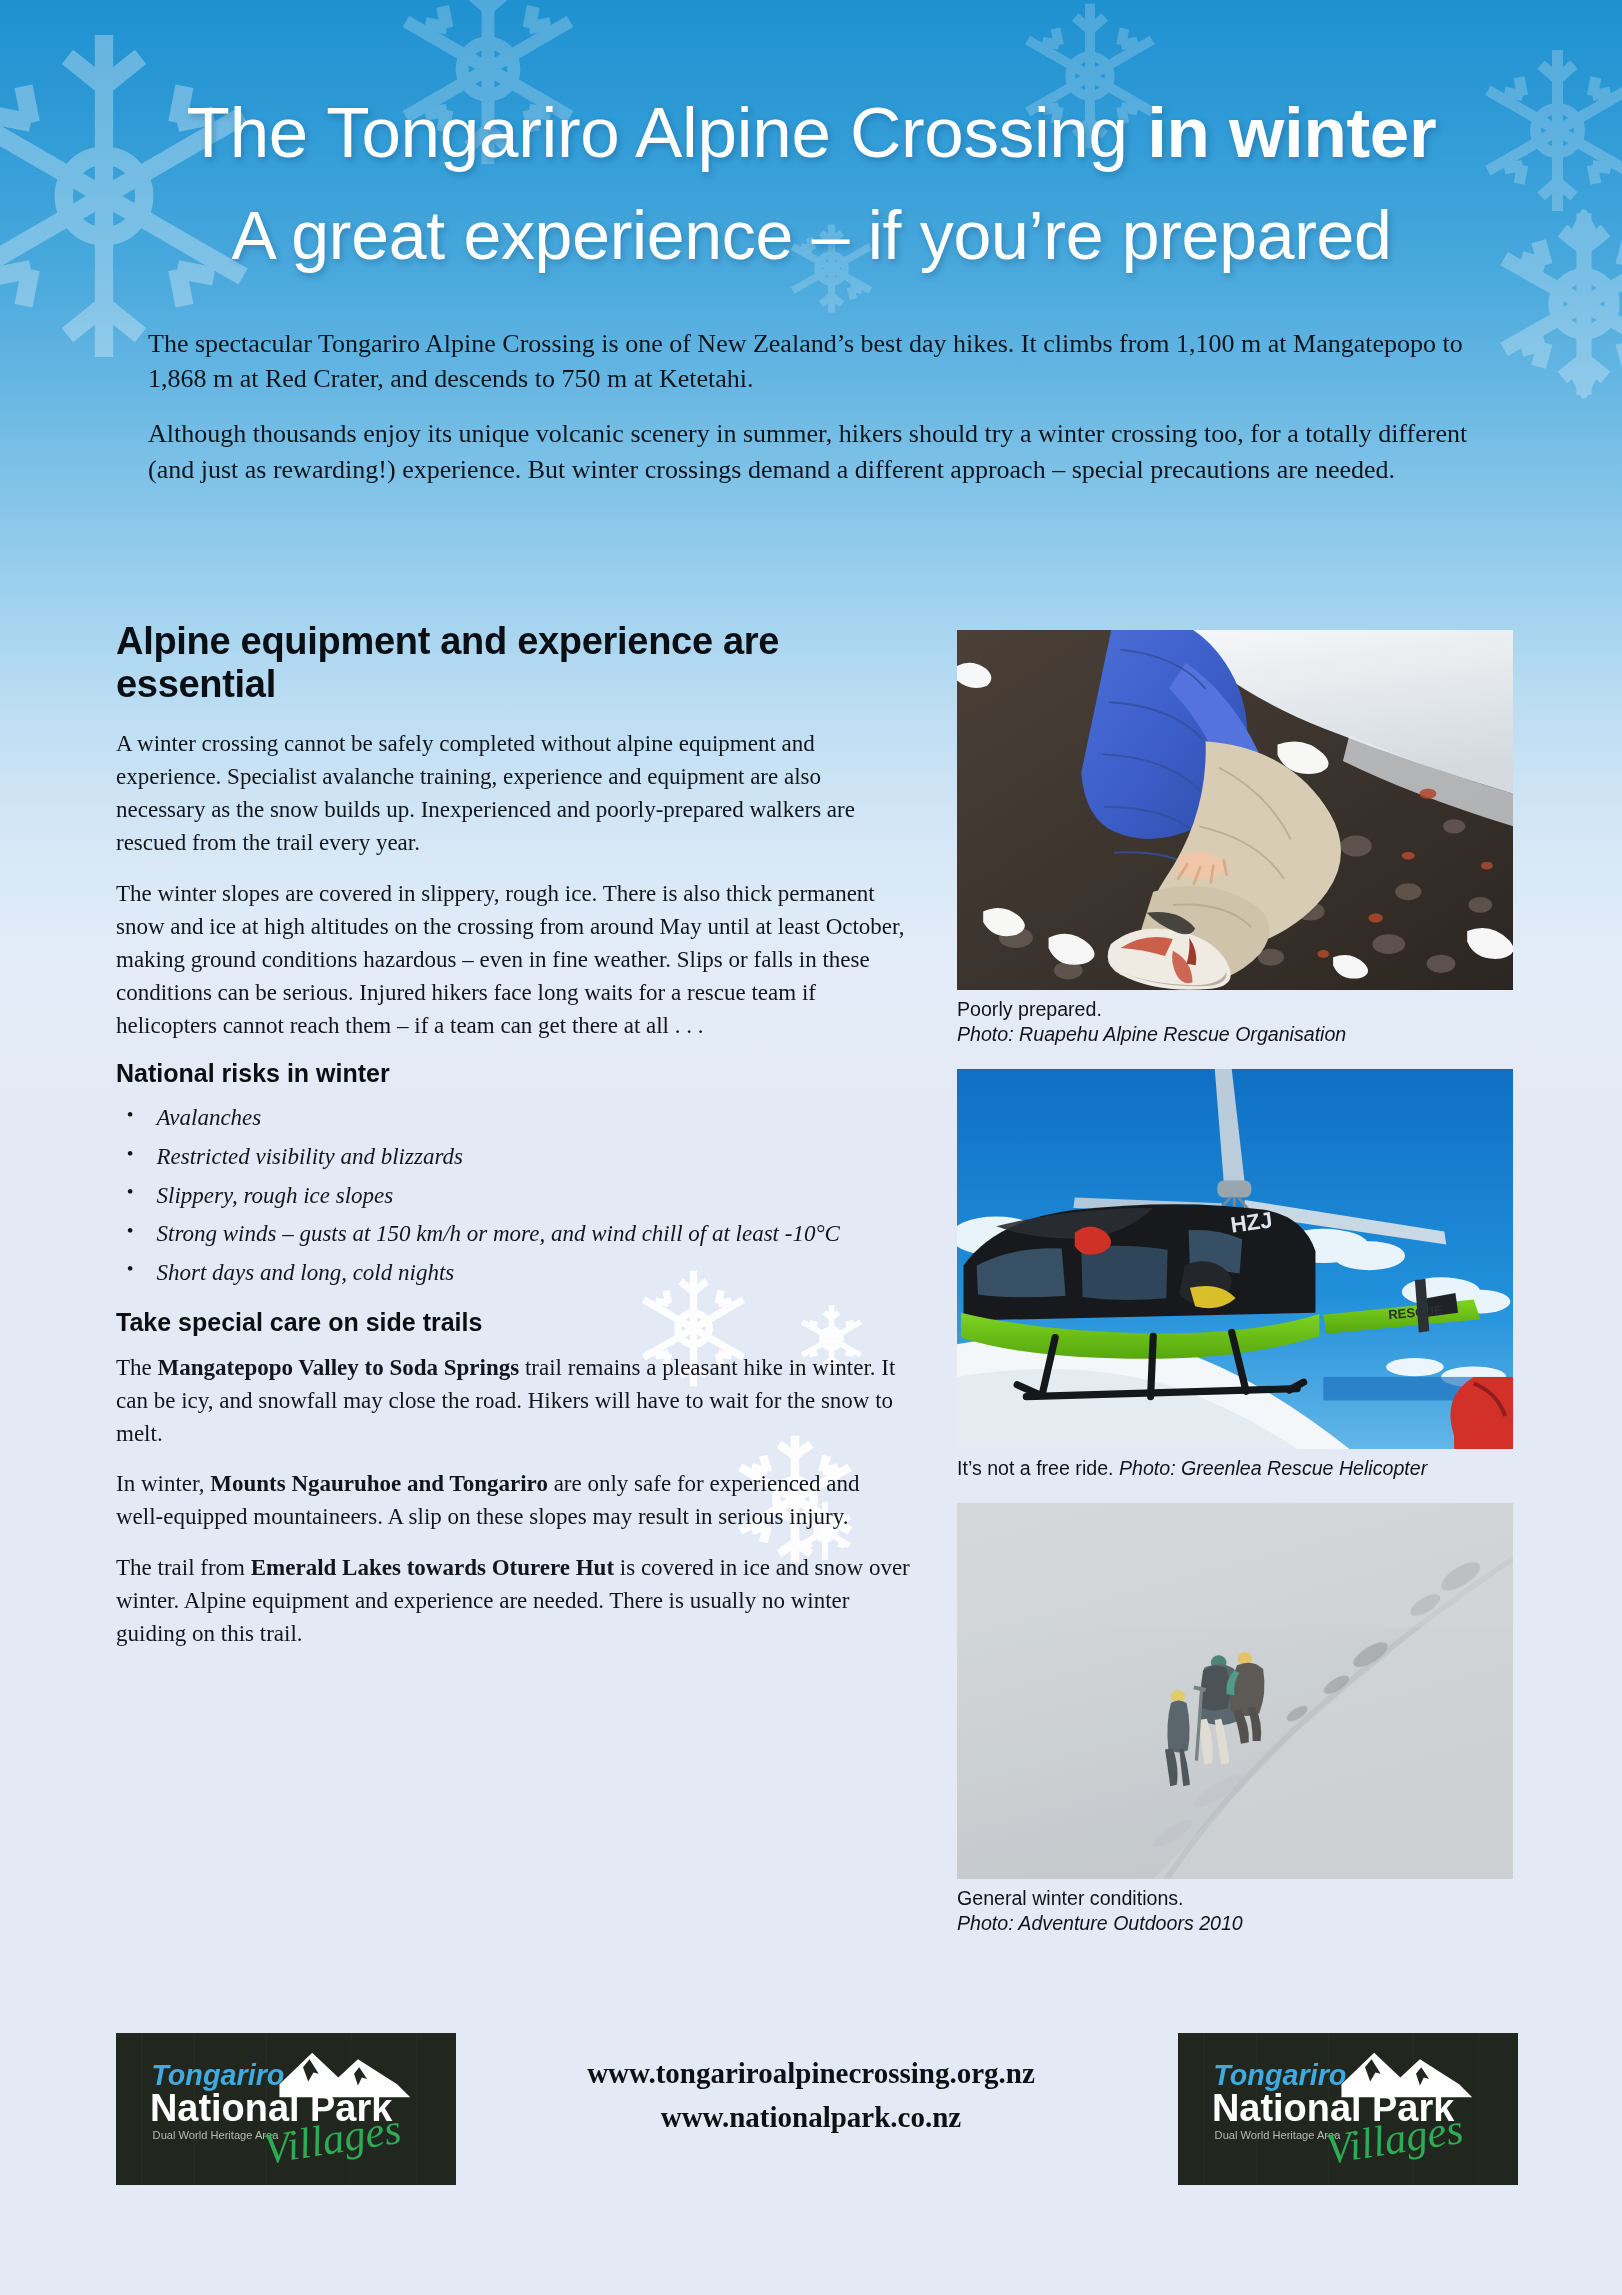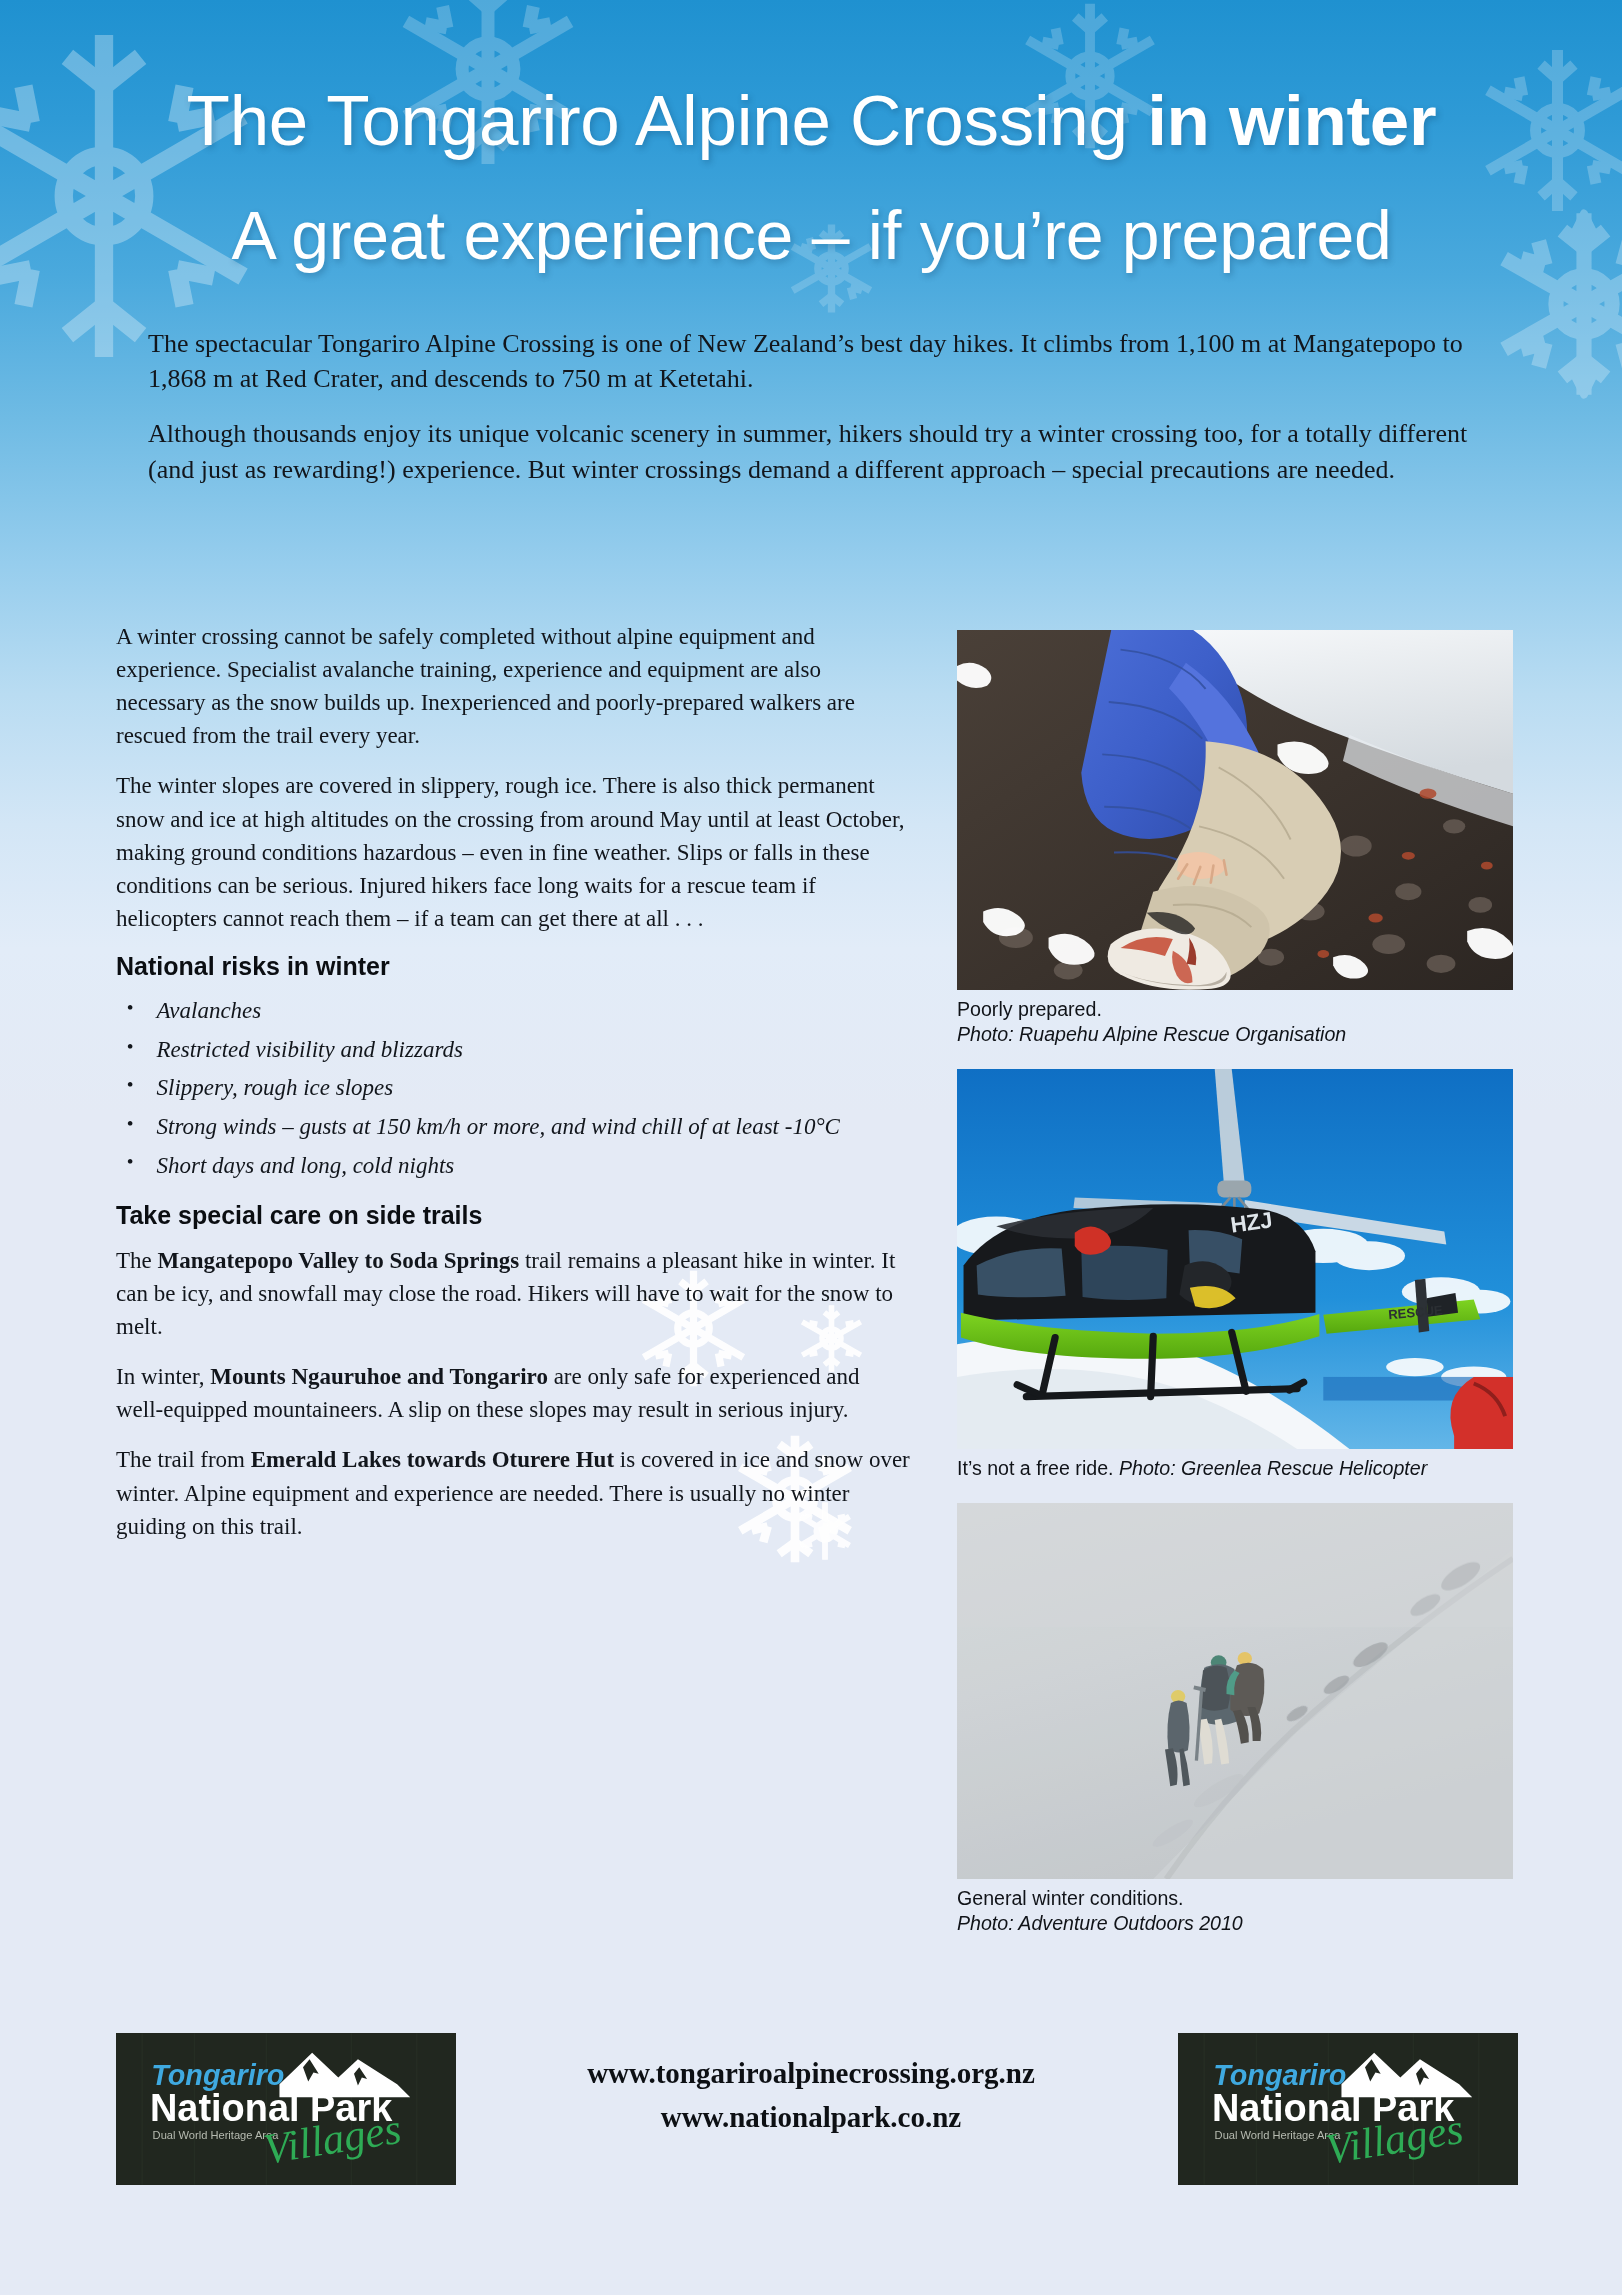--- a/index.html
+++ b/index.html
@@ -21,21 +21,21 @@
   
   .header { position:absolute; left:0; top:0; width:1623px; height:308px; }
   .title-line1, .title-line2 {
     color:#ffffff;
     font-family:"Liberation Sans", sans-serif;
     text-align:center;
     letter-spacing:-0.3px;
     text-shadow: 2px 3.3px 6.5px rgba(10,60,100,0.30);
     white-space:nowrap;
   }
-  .title-line1 { position:absolute; left:0; top:80px; width:1623px; font-size:71px; font-weight:300; }
+  .title-line1 { position:absolute; left:0; top:92px; width:1623px; font-size:71px; font-weight:300; }
   .title-line1 .bold { font-weight:700; }
   .title-line2 { position:absolute; left:0; top:196px; width:1623px; font-size:68px; font-weight:300; }
 
   
   .intro { position:absolute; left:116px; top:326px; width:1394px; }
   .intro p {
     font-size:26px; line-height:1.36; color:#12161c;
     font-family:"Liberation Serif", serif;
     margin-bottom:19.6px;
     margin-left:32px;
@@ -220,20 +220,21 @@
   <div class="title-line2">A great experience – if you’re prepared</div>
 </div>
 
 <div class="intro">
   <p>The spectacular Tongariro Alpine Crossing is one of New Zealand’s best day hikes. It climbs from 1,100 m at Mangatepopo to 1,868 m at Red Crater, and descends to 750 m at Ketetahi.</p>
   <p>Although thousands enjoy its unique volcanic scenery in summer, hikers should try a winter crossing too, for a totally different (and just as rewarding!) experience. But winter crossings demand a different approach – special precautions are needed.</p>
 </div>
 
 <div class="col-left">
 
+  <h2 class="section">Alpine equipment and experience are essential</h2>
   <p>A winter crossing cannot be safely completed without alpine equipment and experience. Specialist avalanche training, experience and equipment are also necessary as the snow builds up. Inexperienced and poorly-prepared walkers are rescued from the trail every year.</p>
   <p>The winter slopes are covered in slippery, rough ice. There is also thick permanent snow and ice at high altitudes on the crossing from around May until at least October, making ground conditions hazardous – even in fine weather. Slips or falls in these conditions can be serious. Injured hikers face long waits for a rescue team if helicopters cannot reach them – if a team can get there at all . . .</p>
 
   <h3 class="subsection">National risks in winter</h3>
   <ul class="risks">
     <li>Avalanches</li>
     <li>Restricted visibility and blizzards</li>
     <li>Slippery, rough ice slopes</li>
     <li>Strong winds – gusts at 150 km/h or more, and wind chill of at least -10°C</li>
     <li>Short days and long, cold nights</li>

